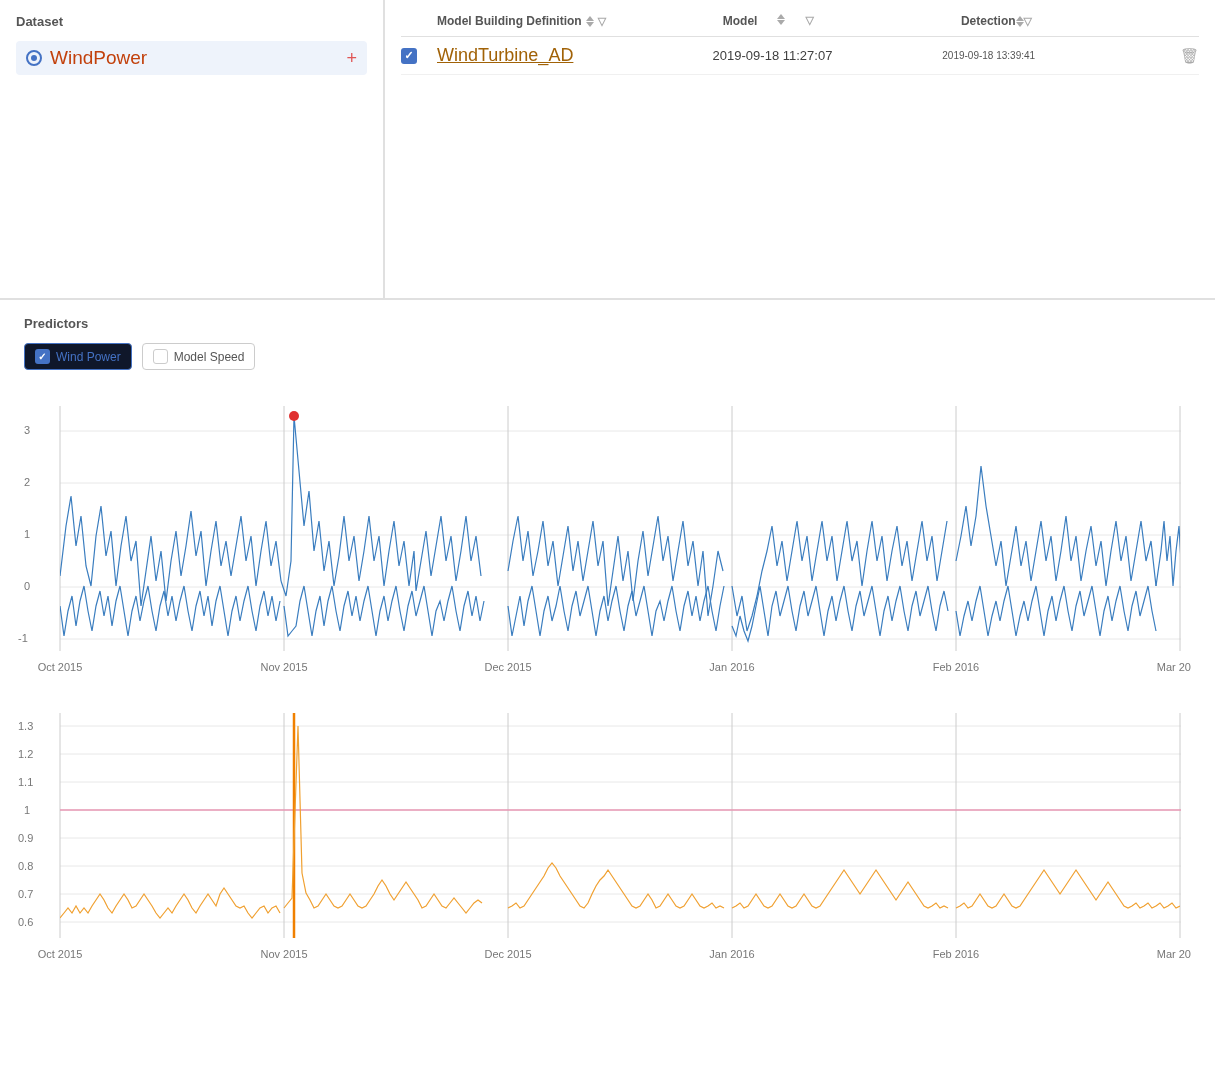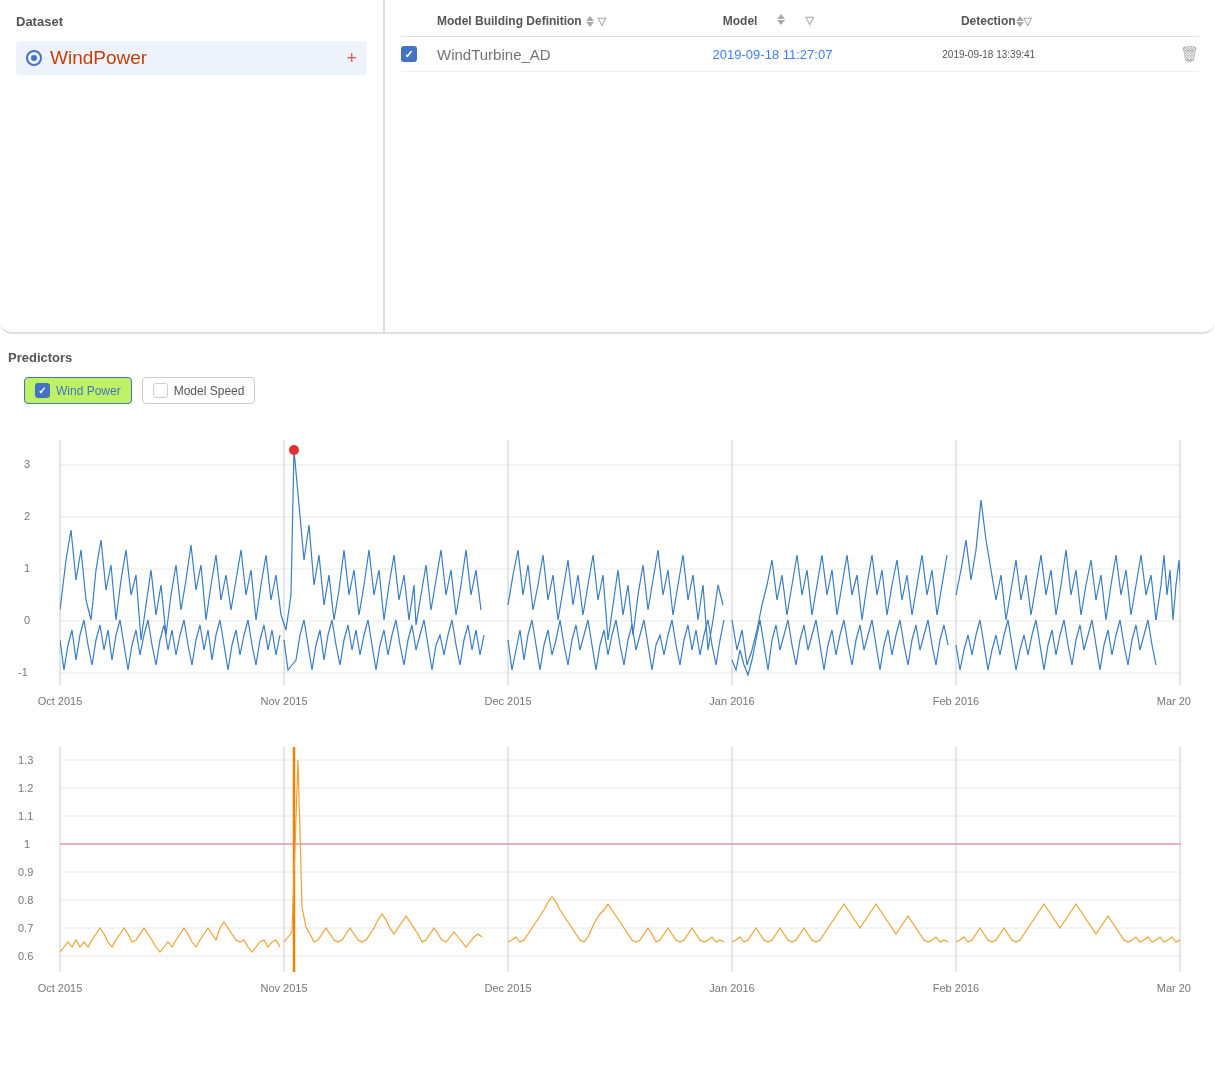--- a/index.html
+++ b/index.html
@@ -1,22 +1,21 @@
 <!DOCTYPE html>
 <html><head>
   <meta charset="utf-8">
   <style>
     * { box-sizing: border-box; margin: 0; padding: 0; }
     body { font-family: -apple-system, BlinkMacSystemFont, 'Segoe UI', Arial, sans-serif; font-size: 13px; background: #fff; color: #333; }
 
     .top-panel {
       display: flex;
       border-bottom: 2px solid #e0e0e0;
-      height: 334px;
-      border-radius: 12px;
+      height: 300px;
     }
 
     .dataset-panel {
       width: 385px;
       border-right: 2px solid #e0e0e0;
       padding: 14px 16px;
       flex-shrink: 0;
     }
 
     .panel-title {
@@ -128,34 +127,34 @@
       justify-content: center;
       flex-shrink: 0;
     }
     .checkbox-checked::after {
       content: '✓';
       color: white;
       font-size: 11px;
       font-weight: 700;
     }
 
-    .row-model-def { flex: 1.2; font-size: 15px; color: #737373; padding-left: 0; }
-    .row-model { flex: 1; font-size: 13px; color: #3b82f6; }
+    .row-model-def { flex: 1.2; font-size: 18px; color: #a16207; padding-left: 0; text-decoration: underline; }
+    .row-model { flex: 1; font-size: 13px; color: #404040; }
     .row-detection { flex: 1; font-size: 10px; color: #555; }
     .row-delete { margin-left: 8px; color: #aaa; cursor: pointer; font-size: 15px; }
 
     .bottom-panel {
       padding: 16px 0 0 0;
     }
 
     .predictors-title {
       font-size: 13px;
       font-weight: 600;
       color: #555;
-      padding: 0 16px 12px 8px;
+      padding: 0 16px 12px 24px;
     }
 
     .predictor-buttons {
       display: flex;
       gap: 10px;
       padding: 0 16px 0 24px;
       margin-bottom: 16px;
     }
 
     .pred-btn {
@@ -163,21 +162,21 @@
       align-items: center;
       gap: 6px;
       padding: 5px 10px;
       border: 1px solid #4472c4;
       border-radius: 4px;
       cursor: pointer;
       font-size: 12px;
       background: #fff;
     }
     .pred-btn.active {
-      background: #bef264;
+      background: #0f172a;
       border-color: #4472c4;
       color: #4472c4;
     }
     .pred-btn.inactive {
       border-color: #ccc;
       color: #555;
     }
 
     .pred-checkbox-active {
       width: 15px;

